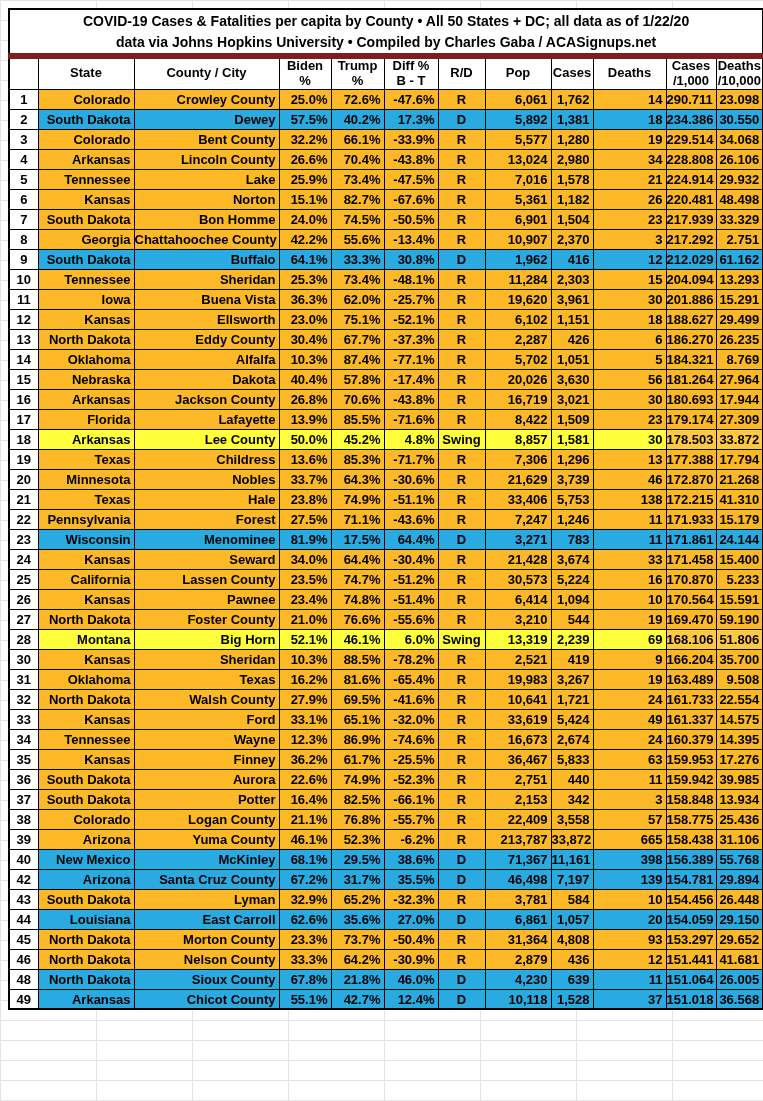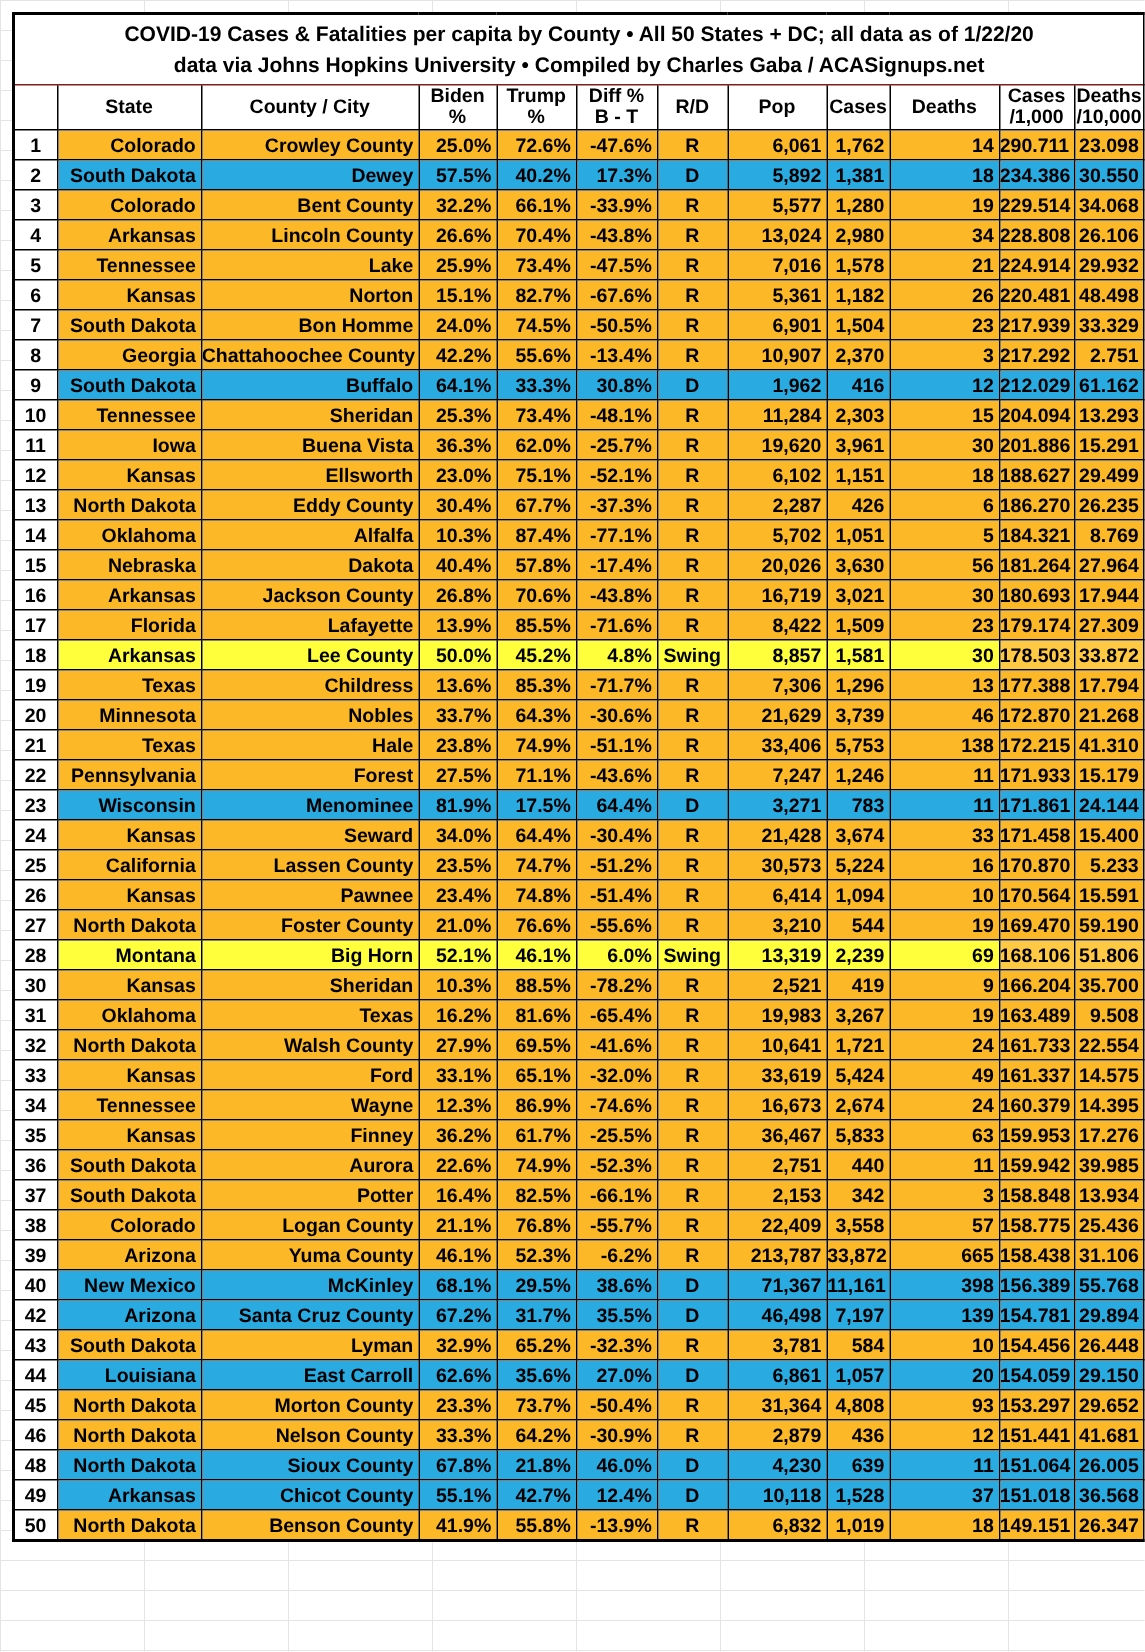--- a/index.html
+++ b/index.html
@@ -27,21 +27,21 @@
     font-weight: bold;
     overflow: hidden;
     white-space: nowrap;
   }
   .title-cell {
     height: 47px;
     text-align: center;
     vertical-align: middle;
     font-size: 14px;
     line-height: 1.45;
-    border-bottom: 1px solid #7f1d1d;
+    border-bottom: 6px solid #7f1d1d;
     background: #fff;
   }
   tr.header-row th {
     height: 28px;
     font-size: 13px;
     line-height: 1.15;
     text-align: center;
     vertical-align: middle;
     white-space: pre-line;
     background: #fff;
@@ -763,29 +763,15 @@
           <td class="col-biden">55.1%</td>
           <td class="col-trump">42.7%</td>
           <td class="col-diff">12.4%</td>
           <td class="col-rd">D</td>
           <td class="col-pop">10,118</td>
           <td class="col-cases">1,528</td>
           <td class="col-deaths">37</td>
           <td class="col-cases_per_1000">151.018</td>
           <td class="col-deaths_per_10000">36.568</td>
         </tr>
-        <tr class="party-r">
-          <td class="col-rank">50</td>
-          <td class="col-state">North Dakota</td>
-          <td class="col-county">Benson County</td>
-          <td class="col-biden">41.9%</td>
-          <td class="col-trump">55.8%</td>
-          <td class="col-diff">-13.9%</td>
-          <td class="col-rd">R</td>
-          <td class="col-pop">6,832</td>
-          <td class="col-cases">1,019</td>
-          <td class="col-deaths">18</td>
-          <td class="col-cases_per_1000">149.151</td>
-          <td class="col-deaths_per_10000">26.347</td>
-        </tr>
       </tbody>
   </table>
 </div>
 
 </body></html>

